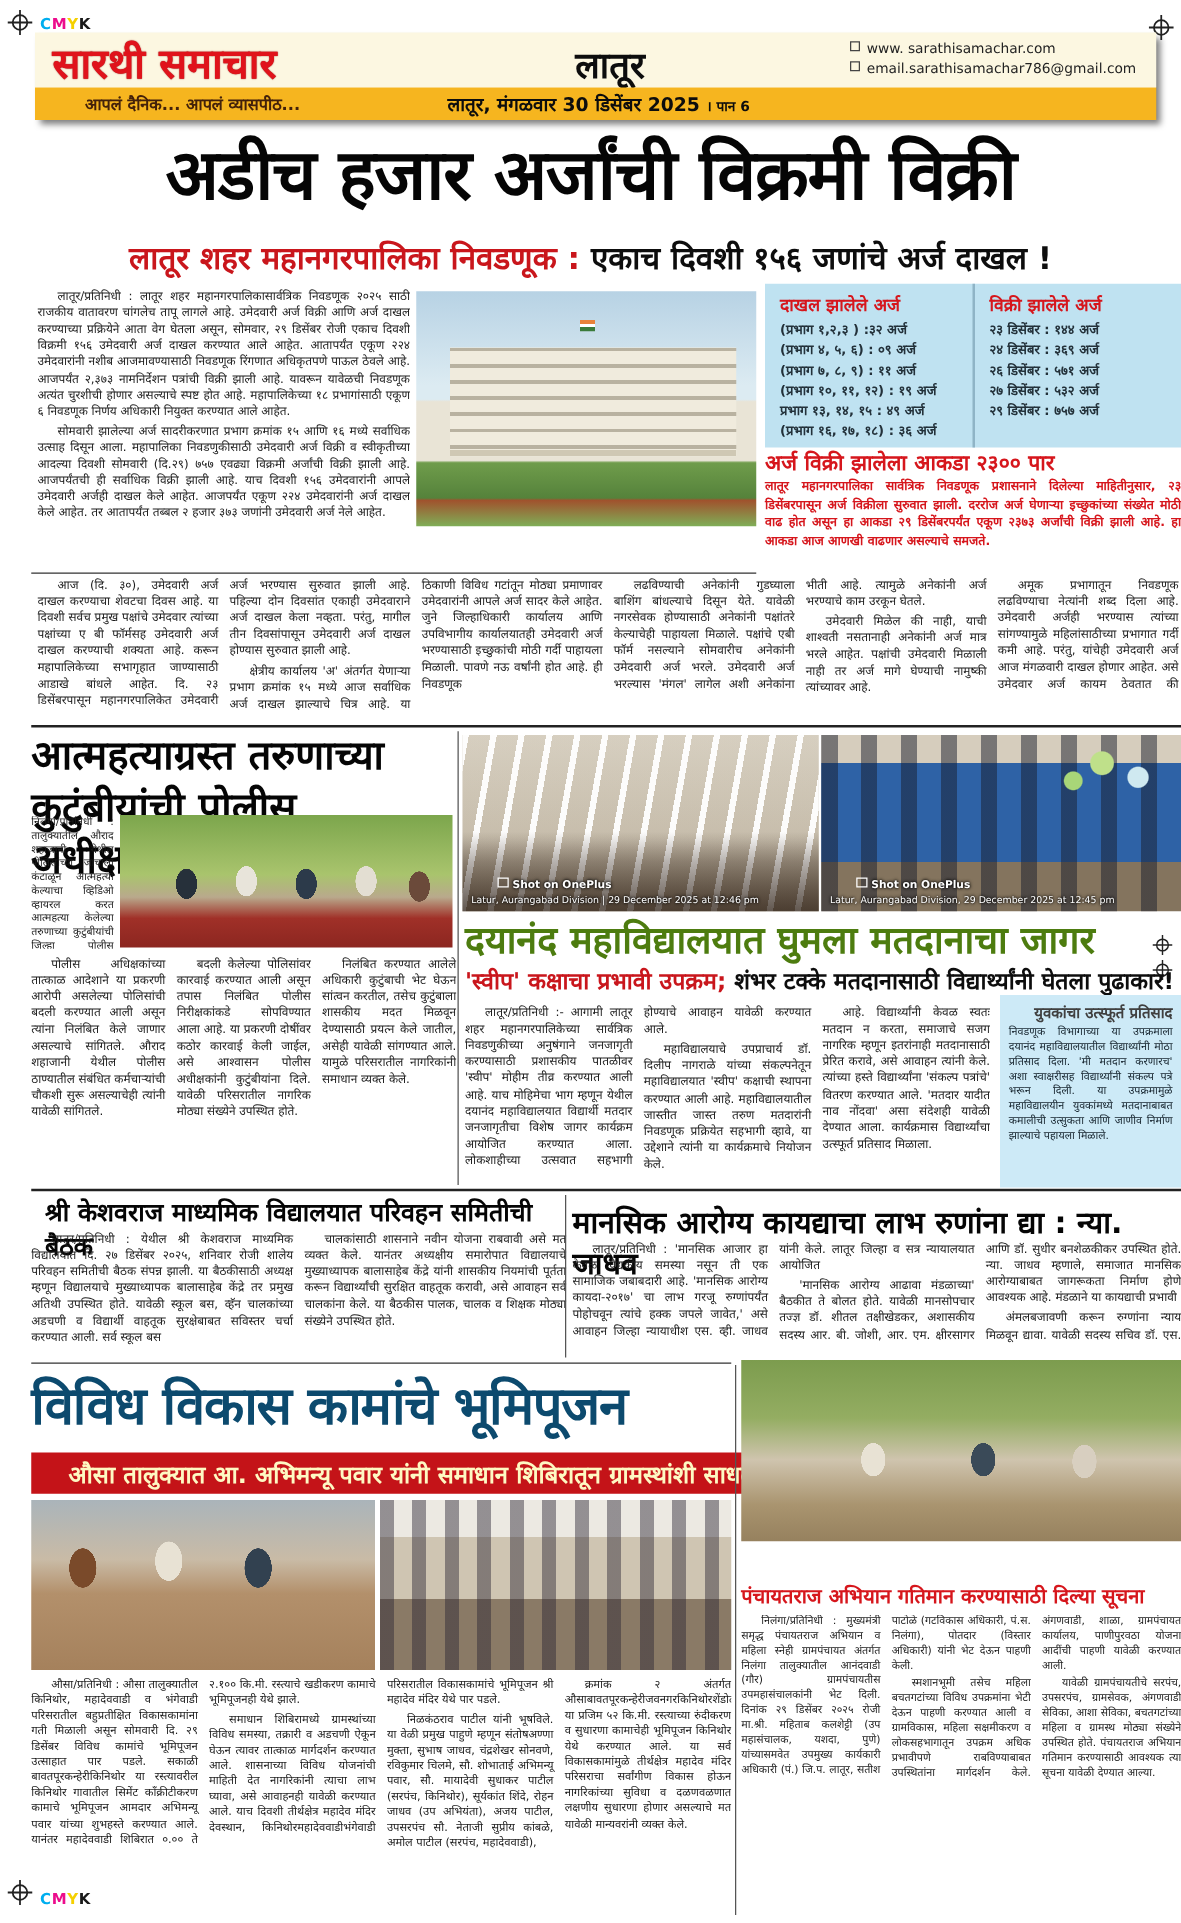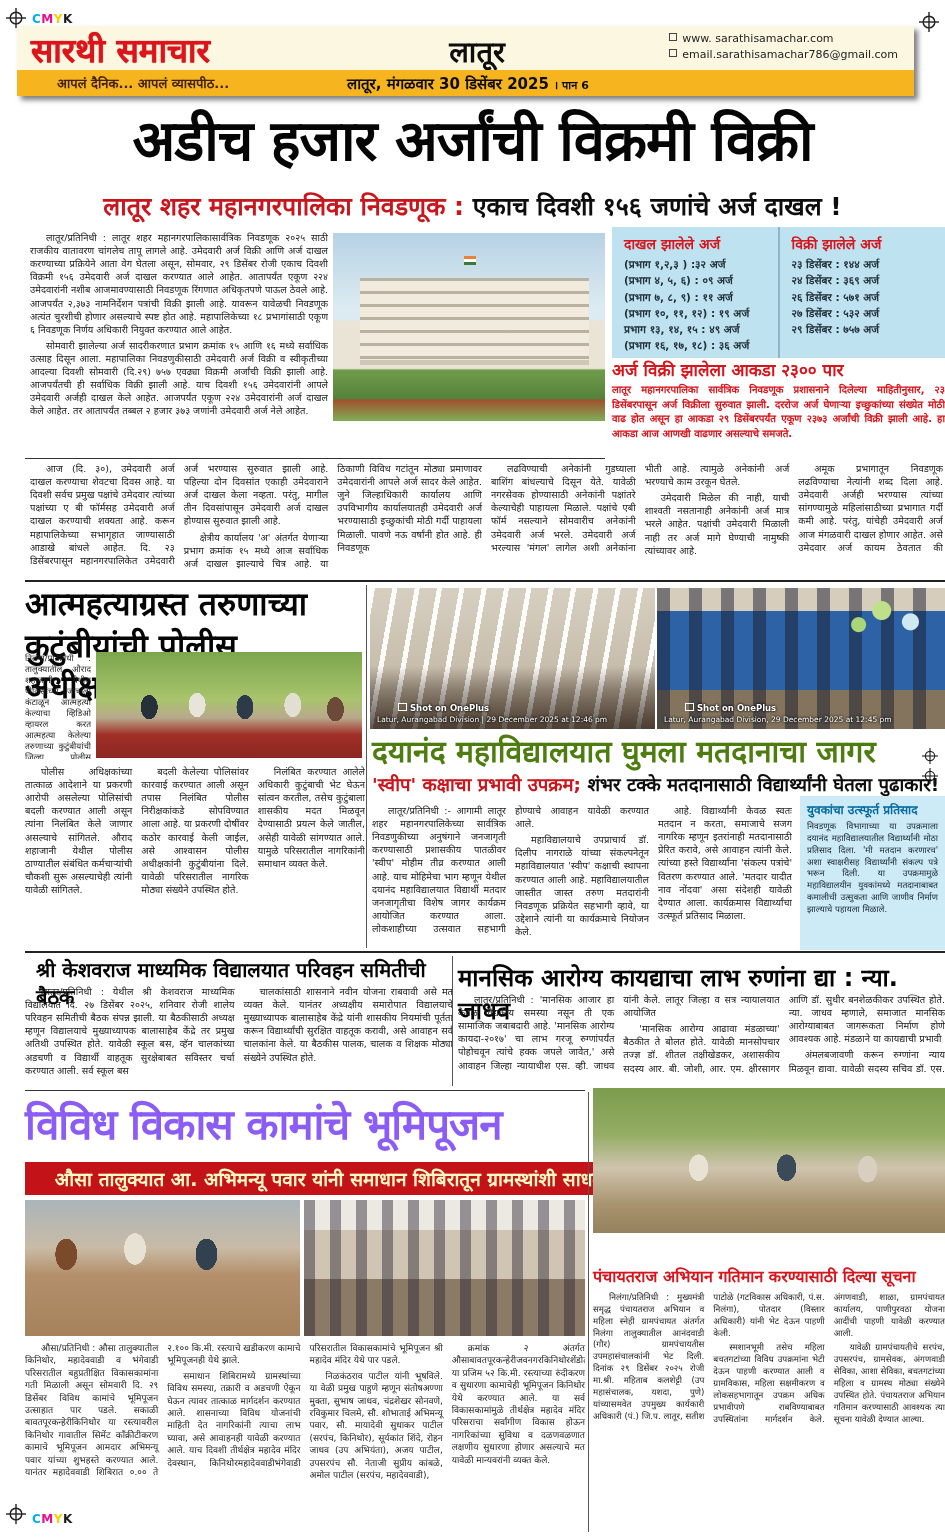--- a/index.html
+++ b/index.html
@@ -3,21 +3,21 @@
 <meta charset="utf-8">
 <style>
   html,body{margin:0;padding:0;background:#ffffff;}
   .page{position:relative;width:945px;height:1538px;background:#fff;overflow:hidden;
         font-family:"DejaVu Sans",sans-serif;color:#111;}
   
   .regmark{position:absolute;width:20px;height:20px;}
   .cmyk{position:absolute;font:bold 12px "DejaVu Sans",sans-serif;letter-spacing:.5px;}
   .cmyk .c{color:#00aeef}.cmyk .m{color:#ec0c8c}.cmyk .y{color:#f5d000}.cmyk .k{color:#1a1a1a}
   
-  .mast{position:absolute;left:17px;top:26px;width:897px;box-shadow:4px 4px 5px rgba(0,0,0,.5);}
+  .mast{position:absolute;left:28px;top:26px;width:897px;box-shadow:4px 4px 5px rgba(0,0,0,.5);}
   .mast-top{height:44px;background:#fcf7e1;position:relative;}
   .masthead{position:absolute;left:14px;top:1px;font-size:33px;font-weight:bold;color:#e0131b;
             text-shadow:0 0 1px #8c0000;}
   .city-label{position:absolute;left:360px;top:5px;width:200px;text-align:center;
               font-size:29px;font-weight:bold;color:#0d0d0d;}
   .contact{position:absolute;right:16px;top:5px;font-size:11px;color:#222;line-height:1.45;}
   .sqbullet{display:inline-block;width:6px;height:6px;border:1px solid #444;margin-right:5px;vertical-align:1px;}
   .date-bar{height:26px;background:#f6b51f;position:relative;font-weight:bold;}
   .tagline{position:absolute;left:40px;top:4px;font-size:13px;color:#43210a;font-weight:bold;}
   .dateline{position:absolute;left:330px;top:3px;font-size:15px;color:#0d0d0d;}
@@ -100,30 +100,30 @@
                 line-height:1.3;color:#050505;}
   .pol-byline{position:absolute;left:25px;top:653px;width:66px;height:106px;font-size:8.5px;
               line-height:1.3;text-align:justify;color:#1c1c1c;overflow:hidden;}
   .pol-cols{left:25px;top:765px;width:340px;height:183px;column-count:3;}
   
   .day-headline{position:absolute;left:372px;top:730px;width:573px;font-size:30px;font-weight:bold;color:#4d7c0f;}
   .day-sub{position:absolute;left:372px;top:771px;width:573px;font-size:18.5px;font-weight:bold;}
   .day-cols{left:372px;top:804px;width:420px;height:146px;column-count:3;}
   .bluebox{position:absolute;left:800px;top:796px;width:145px;height:154px;background:#cdeaf7;
            padding:5px 7px;box-sizing:border-box;}
-  .bluebox-title{font-size:12px;font-weight:bold;color:#0369a1;text-align:left;margin-bottom:3px;}
+  .bluebox-title{font-size:12px;font-weight:bold;color:#404040;text-align:right;margin-bottom:3px;}
   .bluebox-body{font-size:8.6px;line-height:1.38;color:#14222c;text-align:justify;}
   
   .kesh-headline{position:absolute;left:36px;top:956px;width:428px;font-size:20px;font-weight:bold;color:#050505;}
   .kesh-cols{left:25px;top:985px;width:428px;height:101px;column-count:2;}
   .mental-headline{position:absolute;left:458px;top:960px;width:487px;font-size:24px;font-weight:bold;color:#050505;}
   .mental-cols{left:458px;top:993px;width:487px;height:94px;column-count:3;}
   
   .bhu-headline{position:absolute;left:25px;top:1094px;width:560px;font-size:42px;font-weight:bold;
-                color:#8b5cf6;letter-spacing:-1px;}
+                color:#0c4a6e;letter-spacing:-1px;}
   .bhu-strip{position:absolute;left:25px;top:1162px;width:660px;height:33px;background:#c41318;
              color:#fef9c3;font-size:19px;font-weight:bold;display:flex;align-items:center;justify-content:center;}
   .bhu-cols{left:25px;top:1342px;width:560px;height:190px;column-count:4;font-size:9px;}
   
   .anand-headline{position:absolute;left:593px;top:1236px;width:352px;font-size:22px;font-weight:bold;color:#050505;}
   .anand-sub{position:absolute;left:593px;top:1265px;width:352px;font-size:16px;font-weight:bold;color:#d6161c;}
   .anand-cols{left:593px;top:1292px;width:352px;height:240px;column-count:3;font-size:8.6px;}
 </style>
 </head>
 <body>

